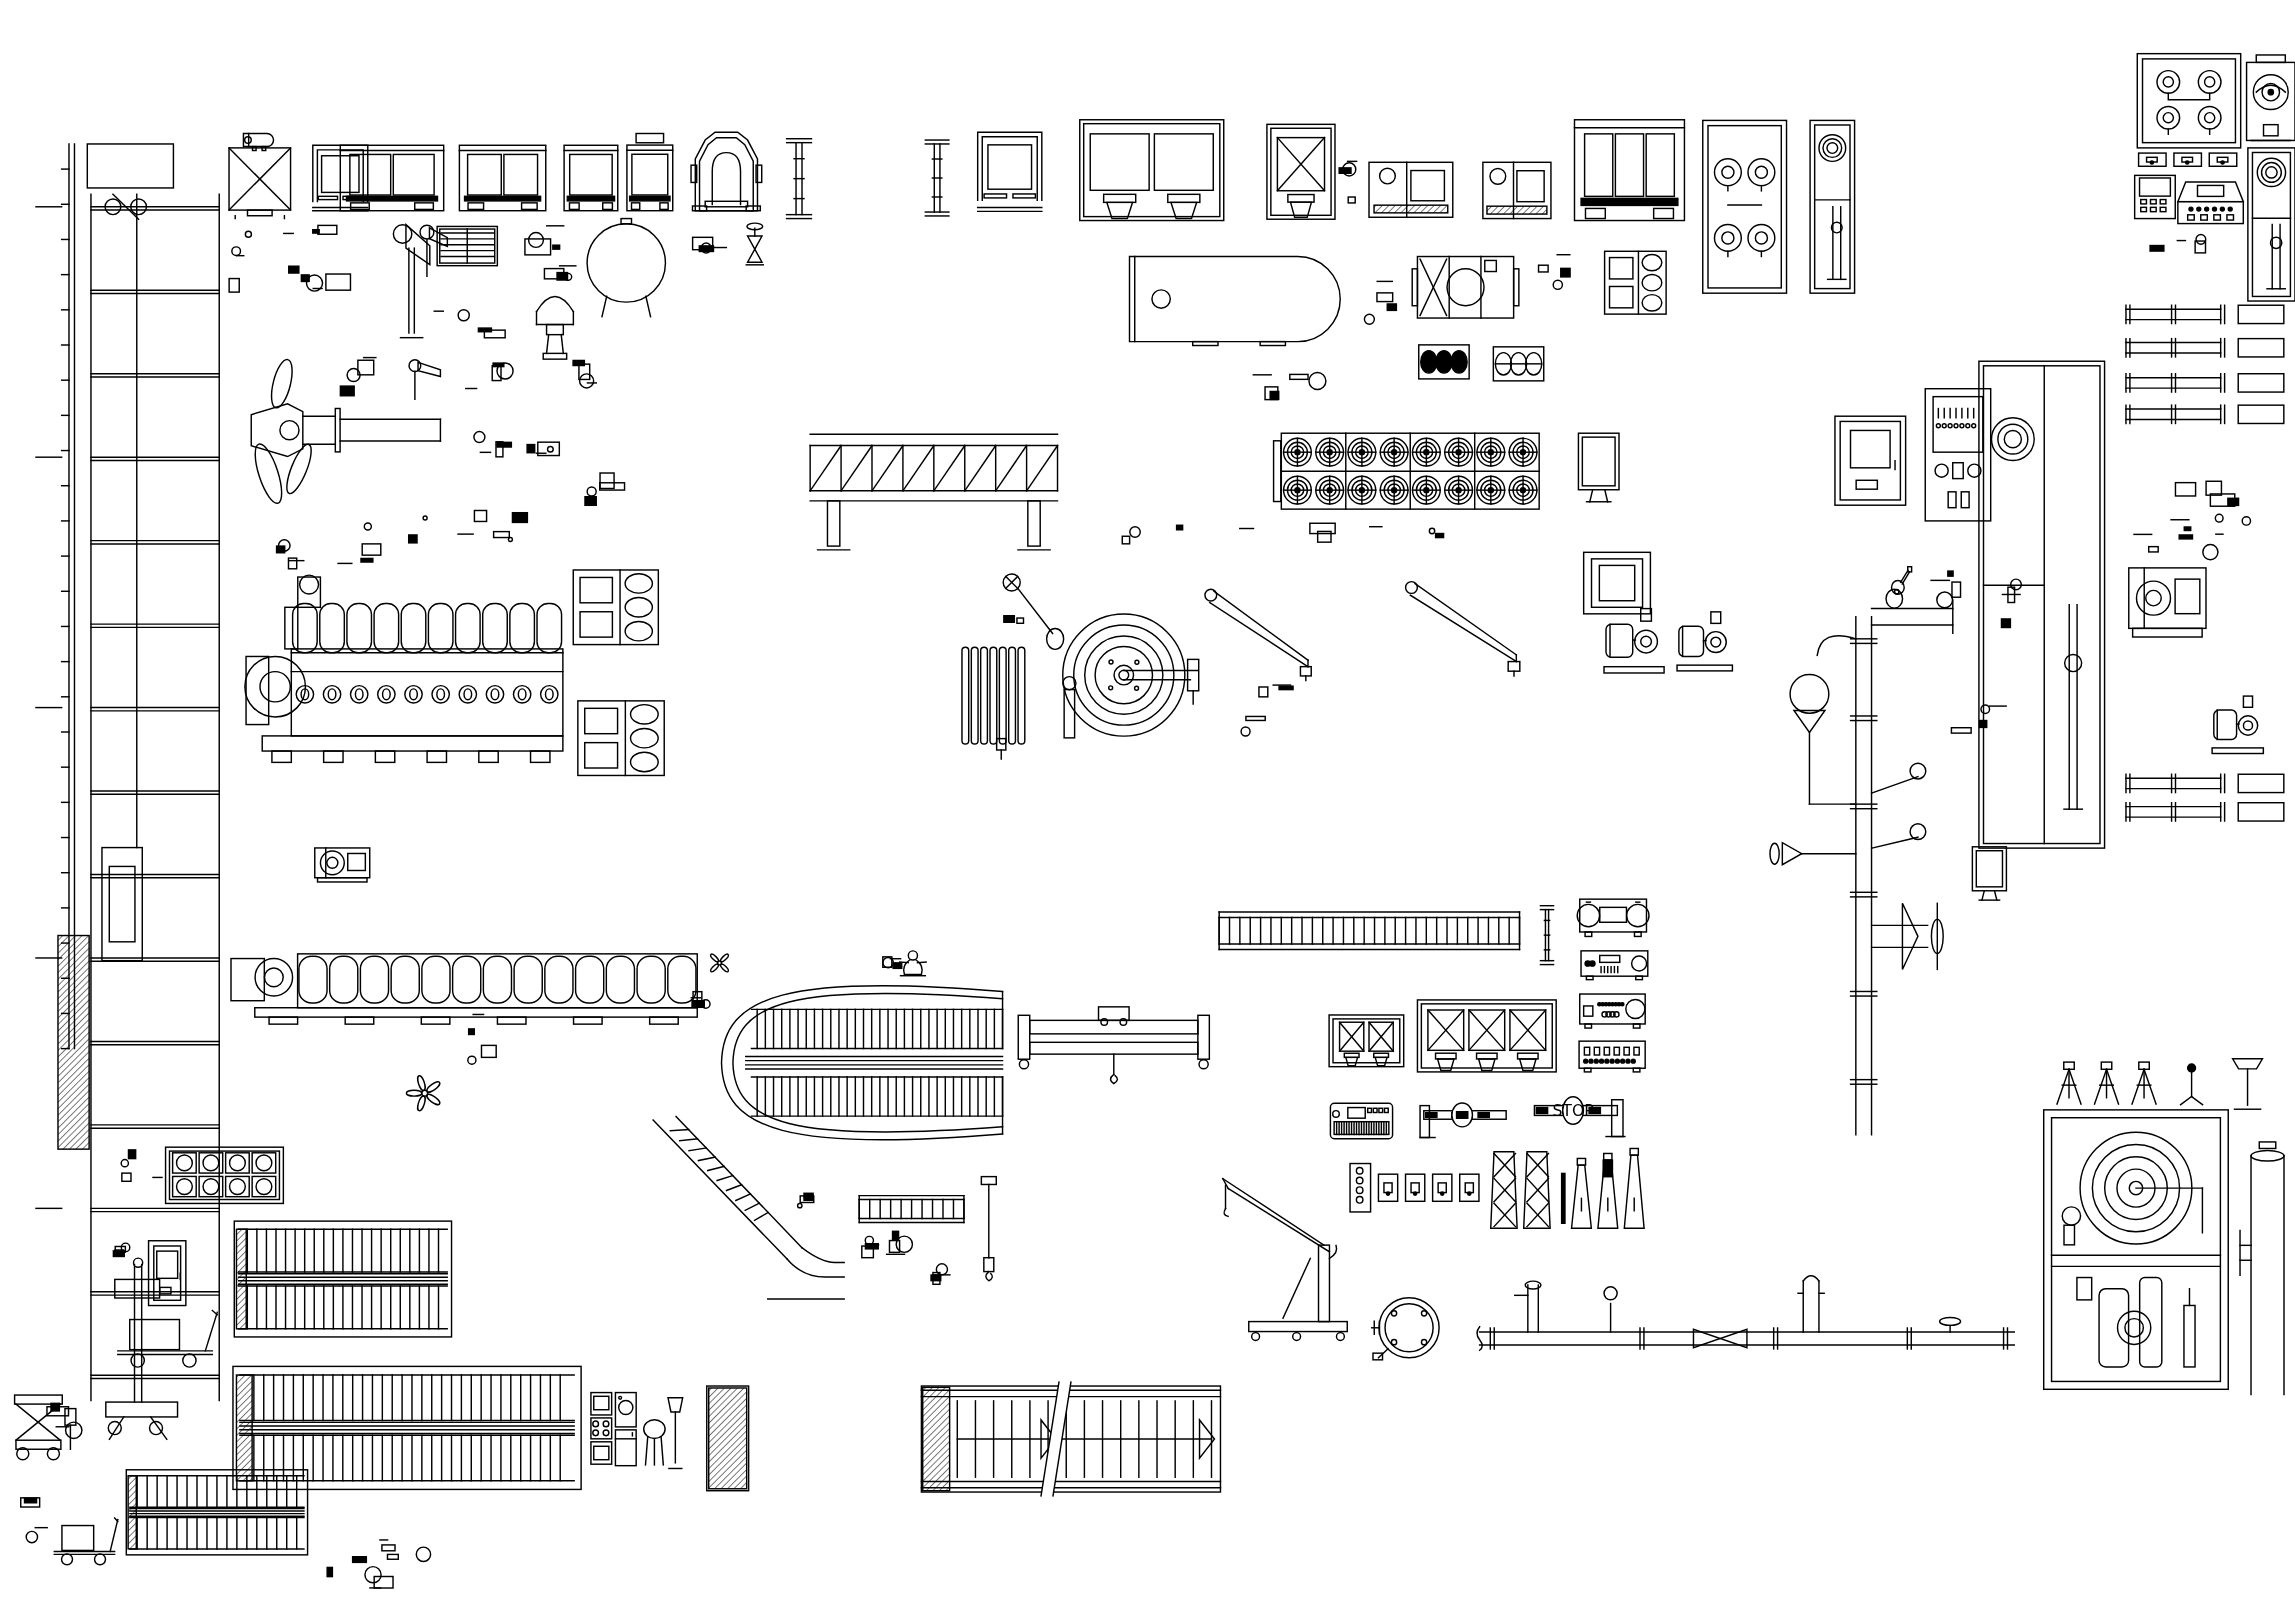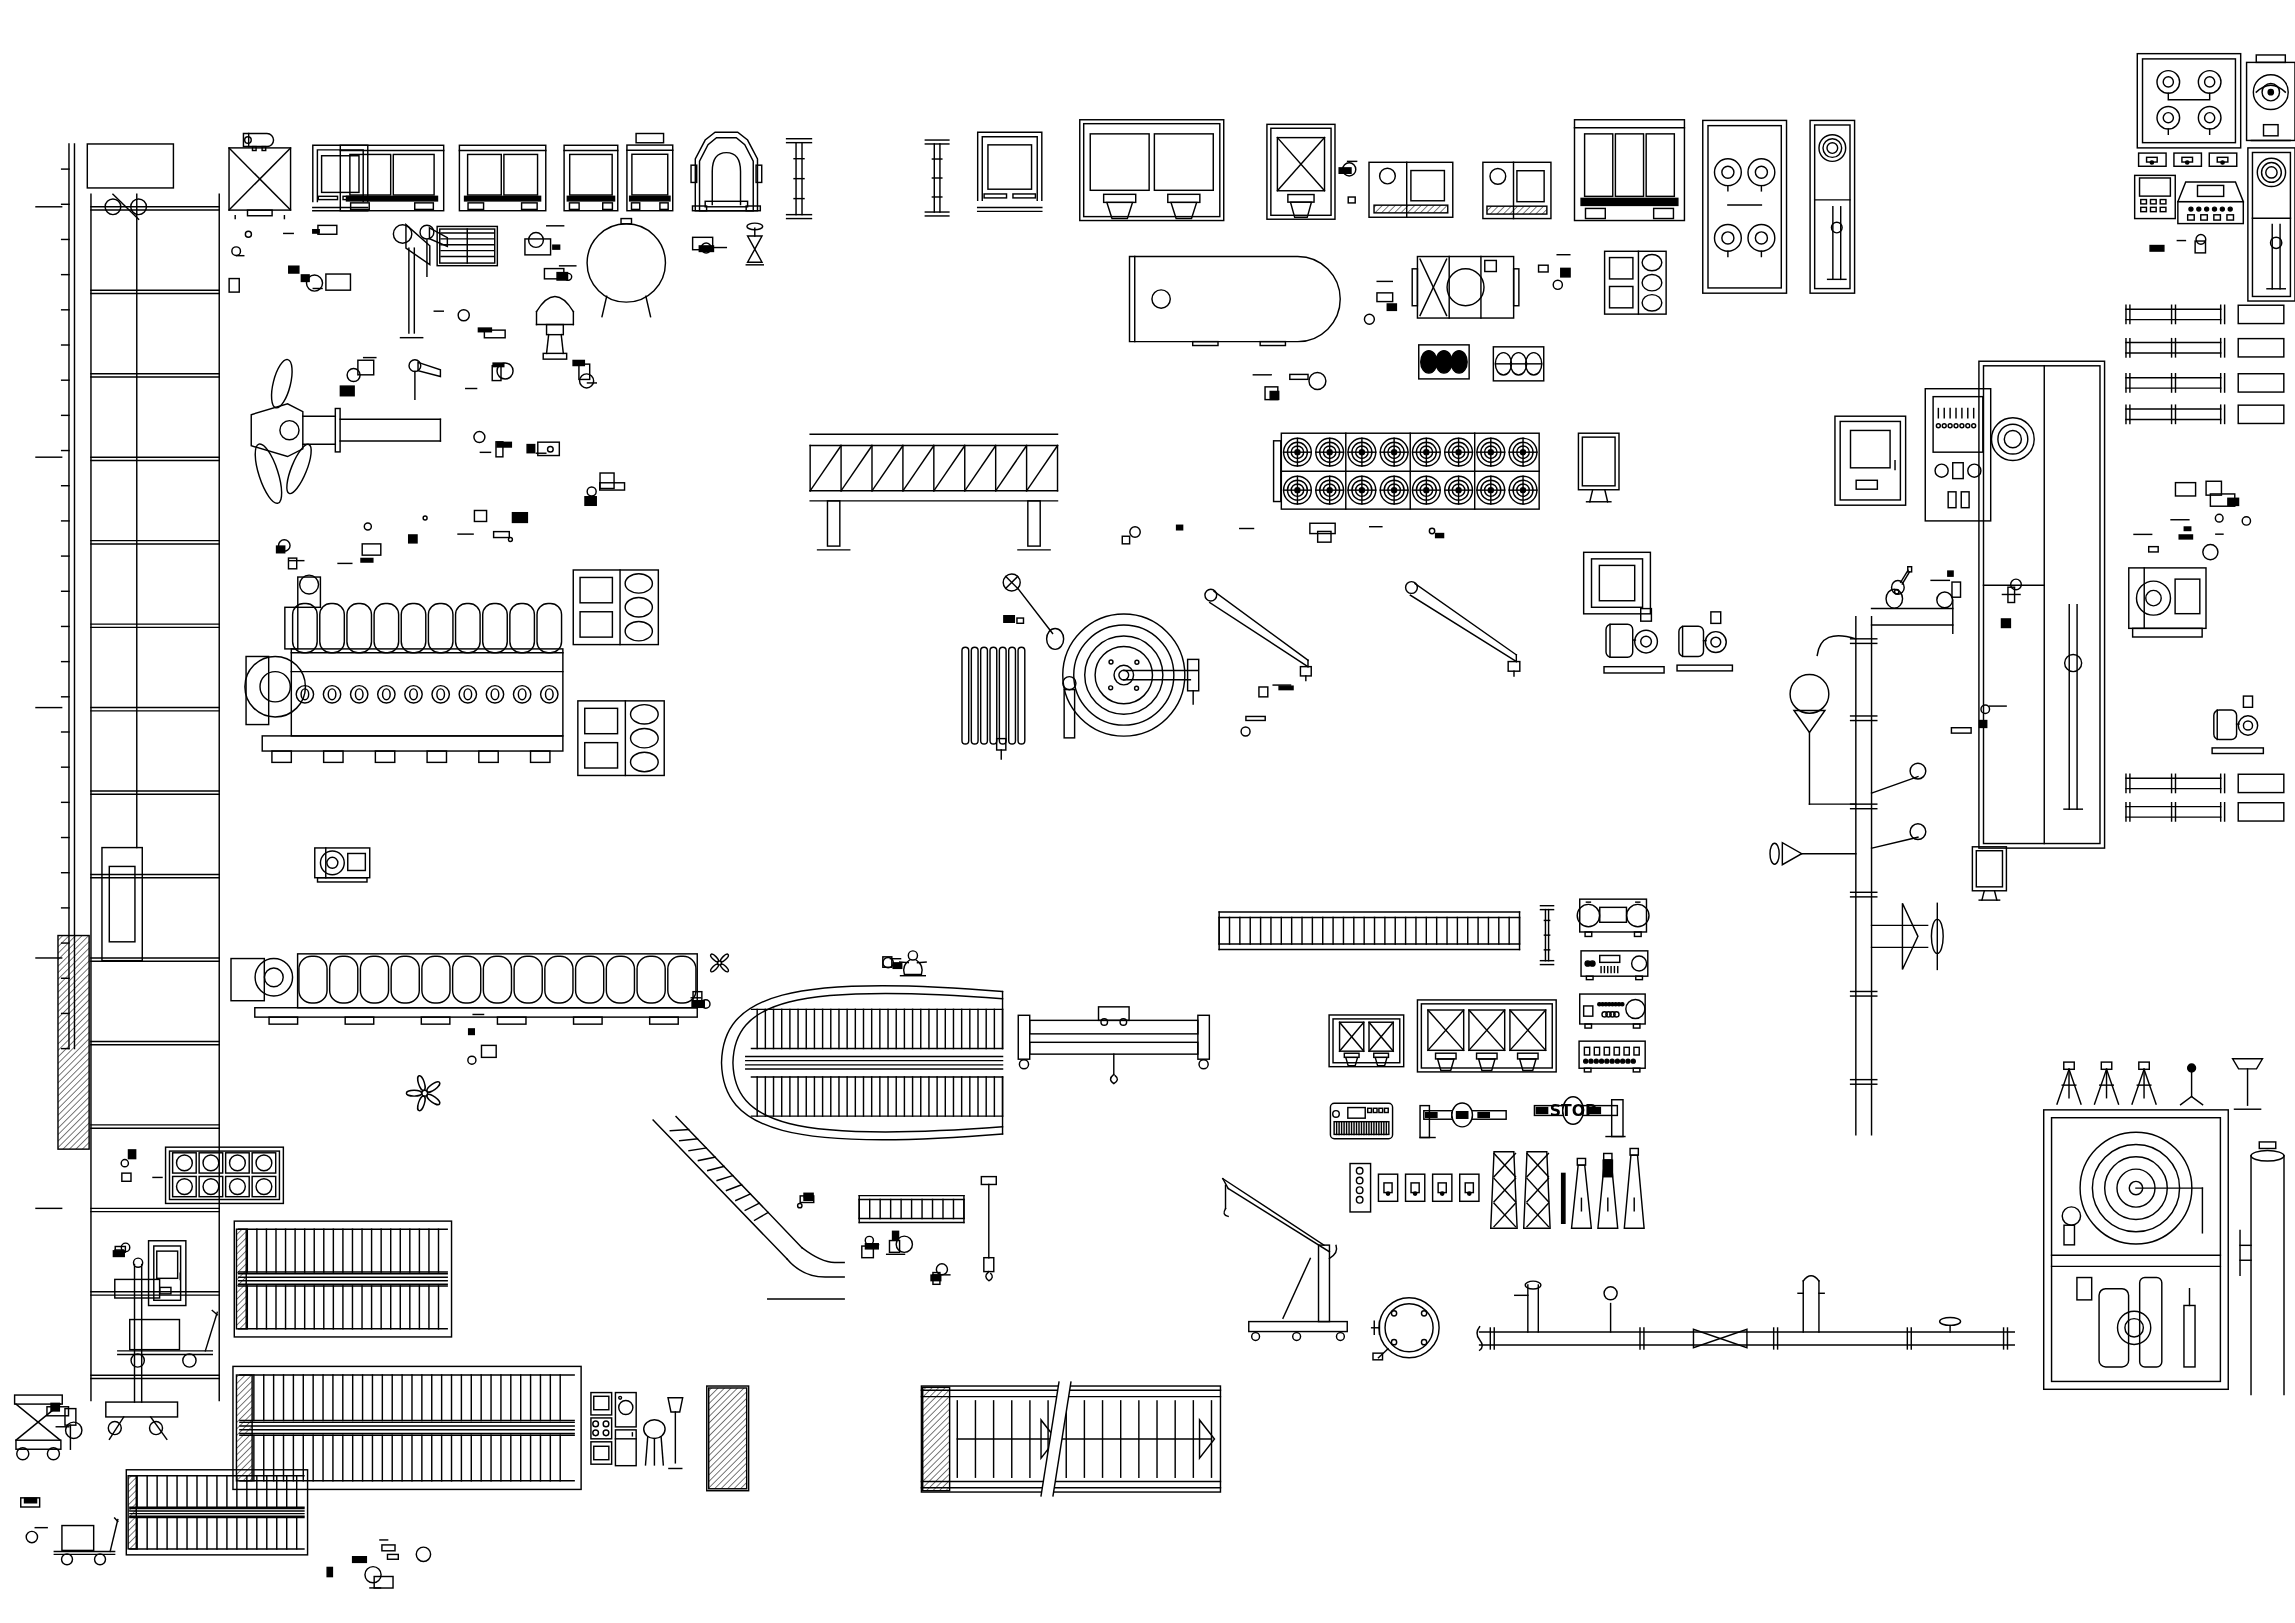--- a/index.html
+++ b/index.html
@@ -1,16 +1,16 @@
 <!DOCTYPE html>
 <html style="font-size:10.5px"><head>
 <meta charset="utf-8">
 <style>
   html,body{margin:0;padding:0;background:#ffffff;}
-  .stage{width:100%;background:#f0abfc;font-weight:bold;}
+  .stage{width:100%;background:#f0abfc;}
   svg{display:block;width:100%;height:auto;background:#ffffff;}
 </style>
 </head>
 <body>
 
 <div class="stage">
   <svg id="cad-canvas" viewBox="0 0 3507 2480" xmlns="http://www.w3.org/2000/svg" stroke="#000000" fill="none" stroke-width="2.2" stroke-linecap="square">
     <defs>
       <pattern id="h1" width="7" height="7" patternUnits="userSpaceOnUse" patternTransform="rotate(45)">
         <line x1="0" y1="0" x2="0" y2="7" stroke="#000" stroke-width="1.6"></line>

